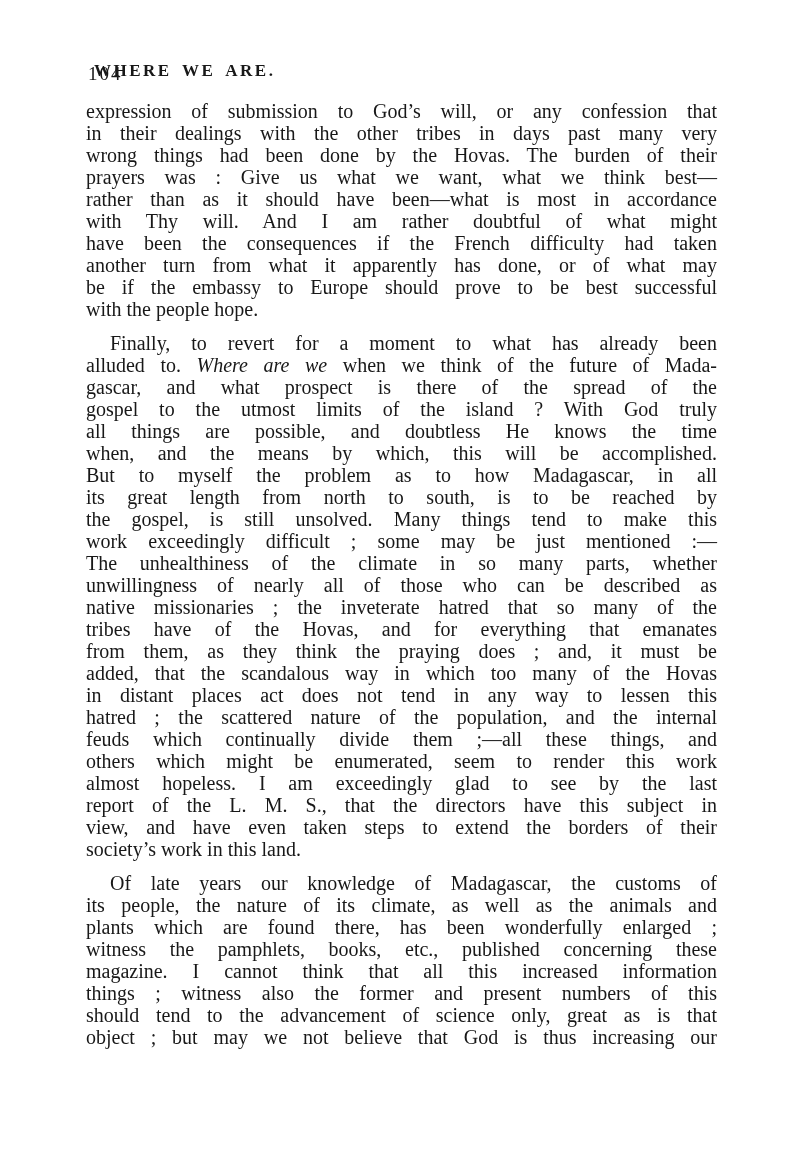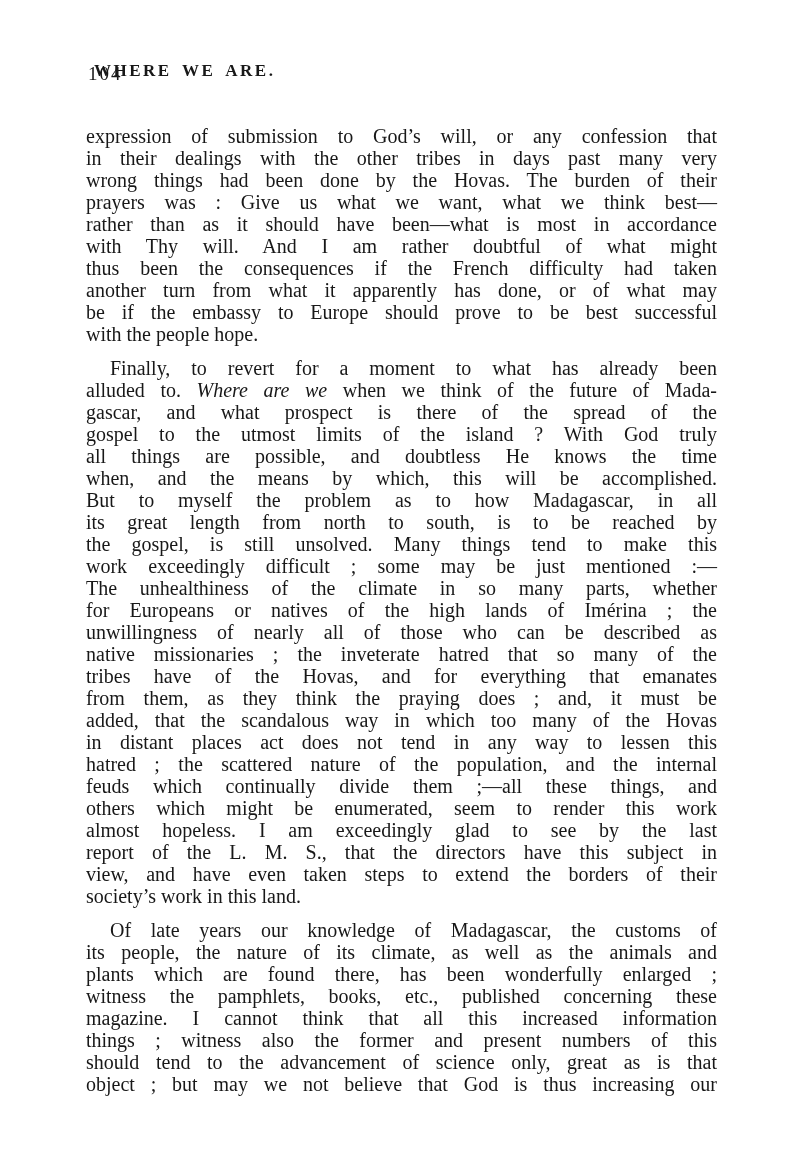--- a/index.html
+++ b/index.html
@@ -45,21 +45,20 @@
     letter-spacing: 2.5px;
     word-spacing: 4px;
   }
   .body-block {
     position: absolute;
     top: 100px;
     left: 86px;
     width: 631px;
     font-size: 20px;
     line-height: 22px;
-    margin-top: 25px;
   }
   .para { margin: 0; }
   .para + .para { margin-top: 12px; }
   .line {
     text-align: justify;
     text-align-last: justify;
     min-height: 22px;
   }
   .line.endline { text-align-last: left; }
   .para.indent .line:first-child { text-indent: 24px; }
@@ -74,38 +73,37 @@
     <span class="running-title">WHERE WE ARE.</span>
   </div>
   <div class="body-block">
       <div class="para">
         <div class="line">expression of submission to God’s will, or any confession that</div>
         <div class="line">in their dealings with the other tribes in days past many very</div>
         <div class="line">wrong things had been done by the Hovas. The burden of their</div>
         <div class="line">prayers was : Give us what we want, what we think best—</div>
         <div class="line">rather than as it should have been—what is most in accordance</div>
         <div class="line">with Thy will. And I am rather doubtful of what might</div>
-        <div class="line">thus been the consequences if the French difficulty had taken</div>
+        <div class="line">have been the consequences if the French difficulty had taken</div>
         <div class="line">another turn from what it apparently has done, or of what may</div>
         <div class="line">be if the embassy to Europe should prove to be best successful</div>
         <div class="line endline">with the people hope.</div>
       </div>
       <div class="para indent">
         <div class="line">Finally, to revert for a moment to what has already been</div>
         <div class="line">alluded to. <i>Where are we</i> when we think of the future of Mada-</div>
         <div class="line">gascar, and what prospect is there of the spread of the</div>
         <div class="line">gospel to the utmost limits of the island ? With God truly</div>
         <div class="line">all things are possible, and doubtless He knows the time</div>
         <div class="line">when, and the means by which, this will be accomplished.</div>
         <div class="line">But to myself the problem as to how Madagascar, in all</div>
         <div class="line">its great length from north to south, is to be reached by</div>
         <div class="line">the gospel, is still unsolved. Many things tend to make this</div>
         <div class="line">work exceedingly difficult ; some may be just mentioned :—</div>
         <div class="line">The unhealthiness of the climate in so many parts, whether</div>
-        <div class="line">for Europeans or natives of the high lands of Imérina ; the</div>
         <div class="line">unwillingness of nearly all of those who can be described as</div>
         <div class="line">native missionaries ; the inveterate hatred that so many of the</div>
         <div class="line">tribes have of the Hovas, and for everything that emanates</div>
         <div class="line">from them, as they think the praying does ; and, it must be</div>
         <div class="line">added, that the scandalous way in which too many of the Hovas</div>
         <div class="line">in distant places act does not tend in any way to lessen this</div>
         <div class="line">hatred ; the scattered nature of the population, and the internal</div>
         <div class="line">feuds which continually divide them ;—all these things, and</div>
         <div class="line">others which might be enumerated, seem to render this work</div>
         <div class="line">almost hopeless. I am exceedingly glad to see by the last</div>

